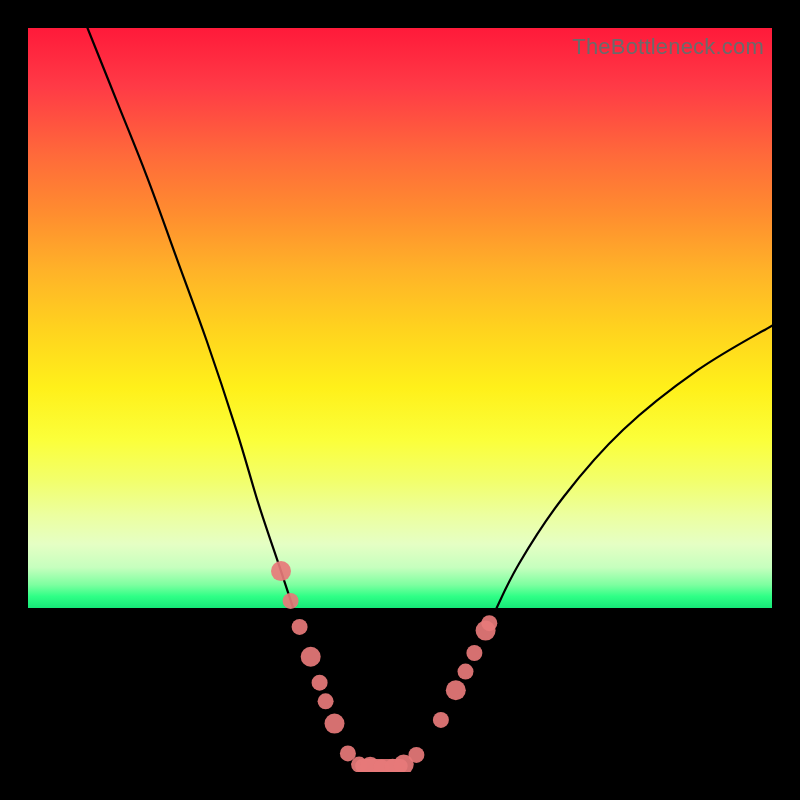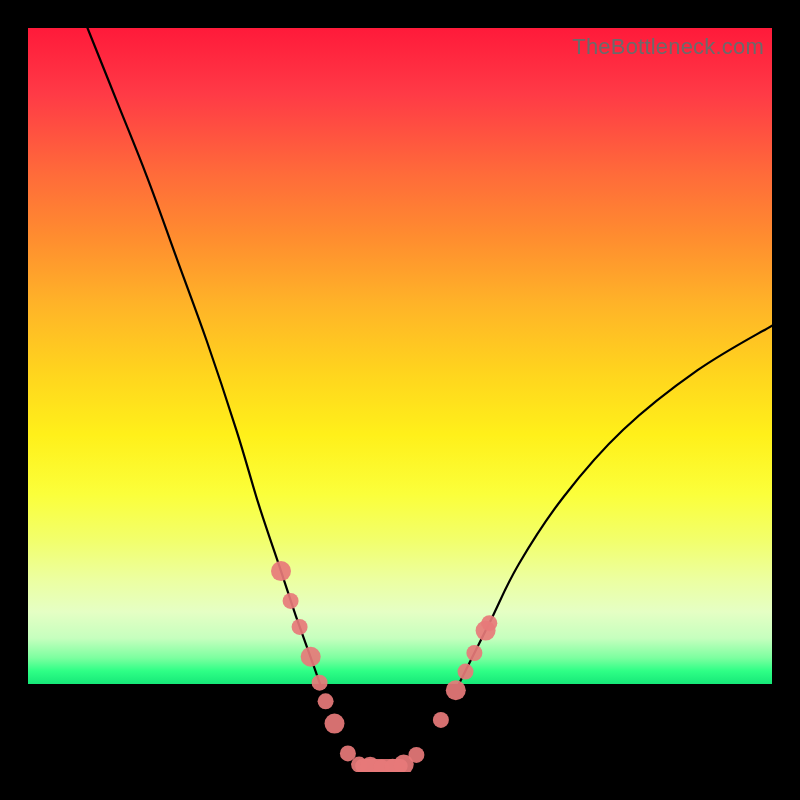--- a/index.html
+++ b/index.html
@@ -9,21 +9,21 @@
     height: 800px;
     overflow: hidden;
     background: #000;
     font-family: Arial, Helvetica, sans-serif;
   }
   .frame {
     position: absolute;
     left: 28px;
     top: 28px;
     width: 744px;
-    height: 656px;
+    height: 580px;
     background: linear-gradient(to bottom,
       #ff1a3a 0%,
       #ff3a46 10%,
       #ff6a3a 22%,
       #ff8d2f 32%,
       #ffb328 42%,
       #ffd31e 52%,
       #fff01a 62%,
       #fbff3a 71%,
       #f2ff6b 78%,

